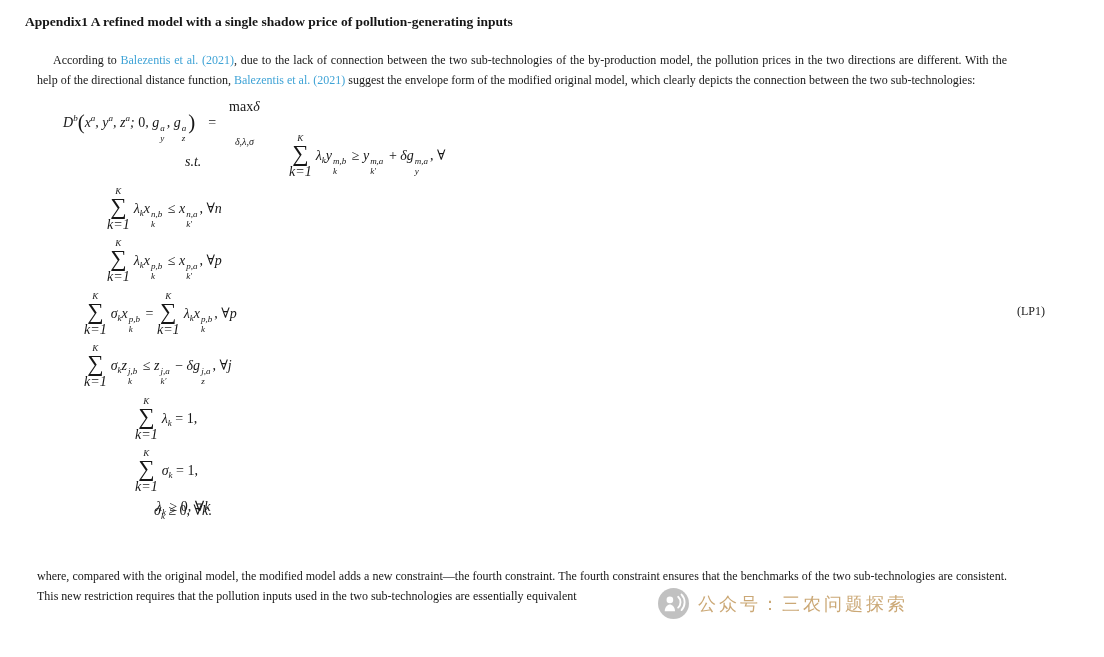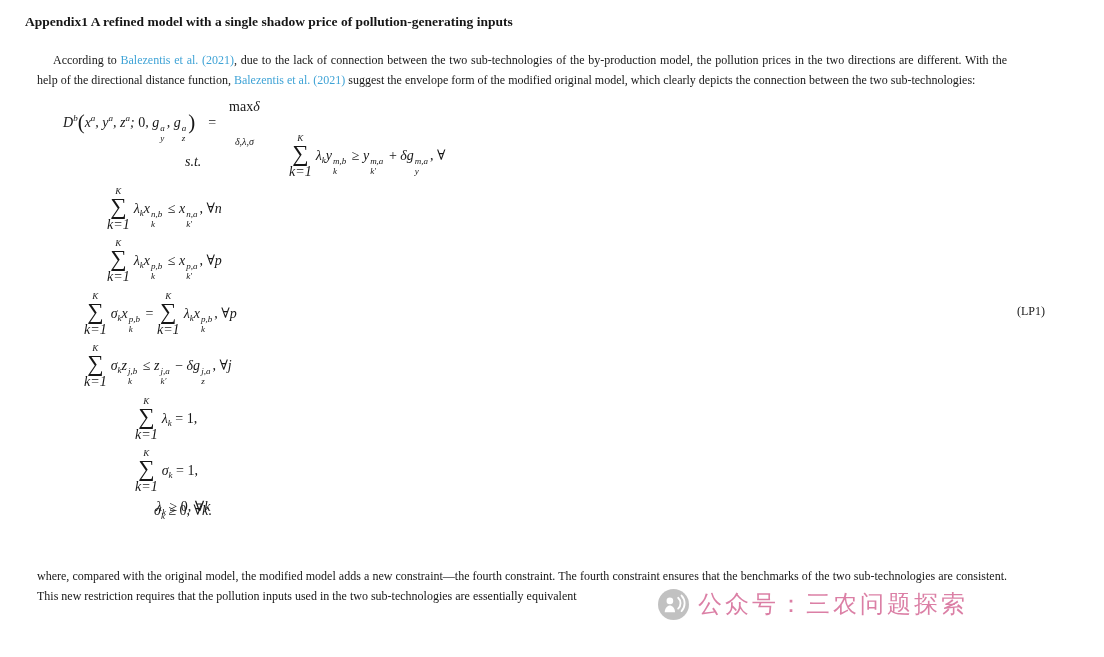--- a/index.html
+++ b/index.html
@@ -69,21 +69,21 @@
   #eq-label{left:956px; top:212px;font-style:normal;font-size:12px;}
 
   
   .watermark{
     position:absolute;left:658px;top:588px;z-index:0;
     display:flex;align-items:center;gap:9px;
     opacity:0.55;pointer-events:none;
   }
   .wm-text{
     font-family:"DejaVu Sans","Liberation Sans",sans-serif;
-    font-size:24px;color:#be185d;letter-spacing:3px;white-space:nowrap;
+    font-size:18px;color:#a16207;letter-spacing:3px;white-space:nowrap;
   }
   .wm-logo{display:inline-flex;}
 </style>
 </head>
 <body>
 
 <div class="page">
   <div class="content">
 
     <h1 class="title">Appendix1 A refined model with a single shadow price of pollution-generating inputs</h1>

